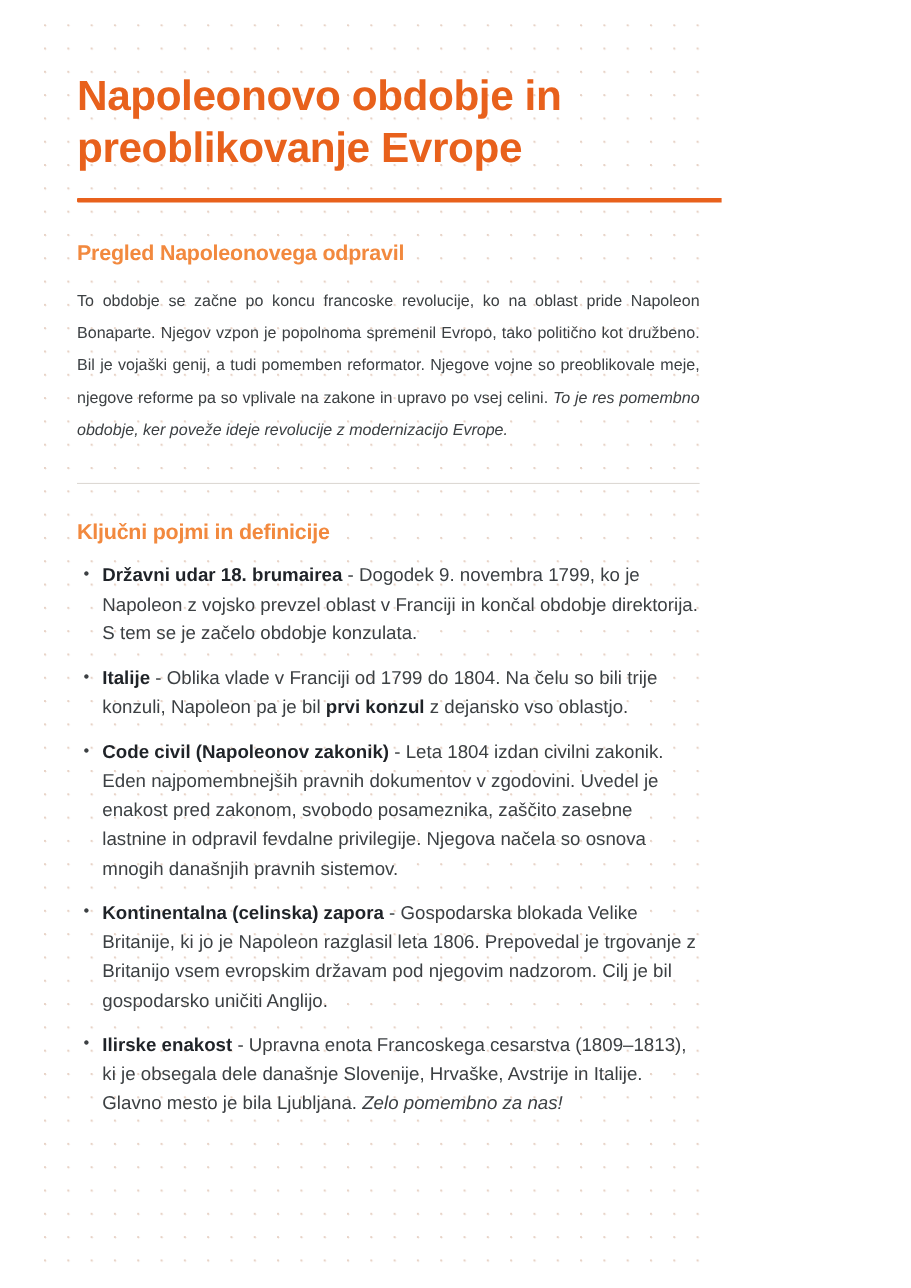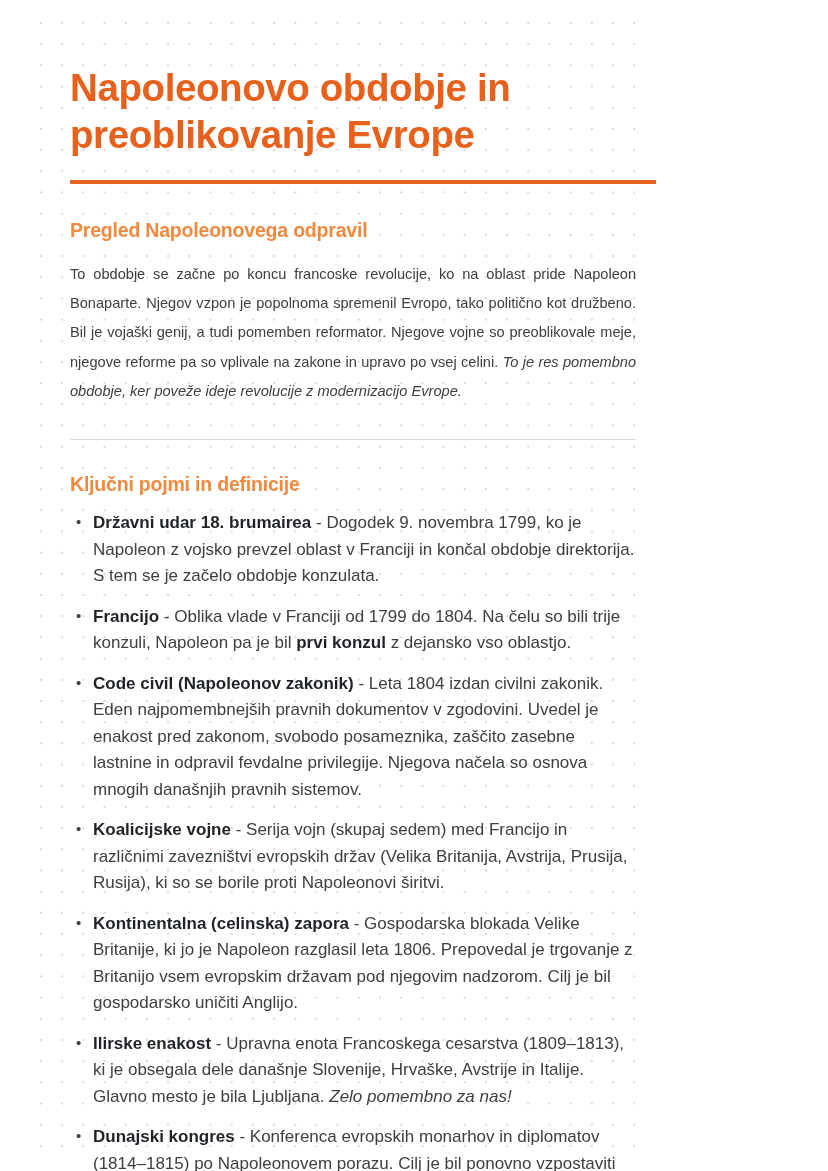--- a/index.html
+++ b/index.html
@@ -201,30 +201,28 @@
     <p class="body-par"><span>To obdobje se začne po koncu francoske revolucije, ko na oblast pride Napoleon Bonaparte. Njegov vzpon je popolnoma spremenil Evropo, tako politično kot družbeno. Bil je vojaški genij, a tudi pomemben reformator. Njegove vojne so preoblikovale meje, njegove reforme pa so vplivale na zakone in upravo po vsej celini. </span><em>To je res pomembno obdobje, ker poveže ideje revolucije z modernizacijo Evrope.</em></p>
 
     <div class="divider"></div>
 
     <h2 class="key-heading">Ključni pojmi in definicije</h2>
 
     <ul class="term-list">
 
       <li><strong>Državni udar 18. brumairea</strong><span> - </span><span>Dogodek 9. novembra 1799, ko je Napoleon z vojsko prevzel oblast v Franciji in končal obdobje direktorija. S tem se je začelo obdobje konzulata.</span></li>
 
-      <li><strong>Francijo</strong><span> - </span><span>Oblika vlade v Franciji od 1799 do 1804. Na čelu so bili trije konzuli, Napoleon pa je bil </span><strong>prvi konzul</strong><span> z dejansko vso oblastjo.</span></li>
+      <li><strong>Italije</strong><span> - </span><span>Oblika vlade v Franciji od 1799 do 1804. Na čelu so bili trije konzuli, Napoleon pa je bil </span><strong>prvi konzul</strong><span> z dejansko vso oblastjo.</span></li>
 
       <li><strong>Code civil (Napoleonov zakonik)</strong><span> - </span><span>Leta 1804 izdan civilni zakonik. Eden najpomembnejših pravnih dokumentov v zgodovini. Uvedel je enakost pred zakonom, svobodo posameznika, zaščito zasebne lastnine in odpravil fevdalne privilegije. Njegova načela so osnova mnogih današnjih pravnih sistemov.</span></li>
 
-      <li><strong>Koalicijske vojne</strong><span> - </span><span>Serija vojn (skupaj sedem) med Francijo in različnimi zavezništvi evropskih držav (Velika Britanija, Avstrija, Prusija, Rusija), ki so se borile proti Napoleonovi širitvi.</span></li>
 
       <li><strong>Kontinentalna (celinska) zapora</strong><span> - </span><span>Gospodarska blokada Velike Britanije, ki jo je Napoleon razglasil leta 1806. Prepovedal je trgovanje z Britanijo vsem evropskim državam pod njegovim nadzorom. Cilj je bil gospodarsko uničiti Anglijo.</span></li>
 
       <li><strong>Ilirske enakost</strong><span> - </span><span>Upravna enota Francoskega cesarstva (1809–1813), ki je obsegala dele današnje Slovenije, Hrvaške, Avstrije in Italije. Glavno mesto je bila Ljubljana. </span><em>Zelo pomembno za nas!</em></li>
 
-      <li><strong>Dunajski kongres</strong><span> - </span><span>Konferenca evropskih monarhov in diplomatov (1814–1815) po Napoleonovem porazu. Cilj je bil ponovno vzpostaviti red in</span></li>
 
     </ul>
   </div>
 
   <div class="watermark">(c) Knowunity 2025</div>
 
 </div>
 
 </body></html>

